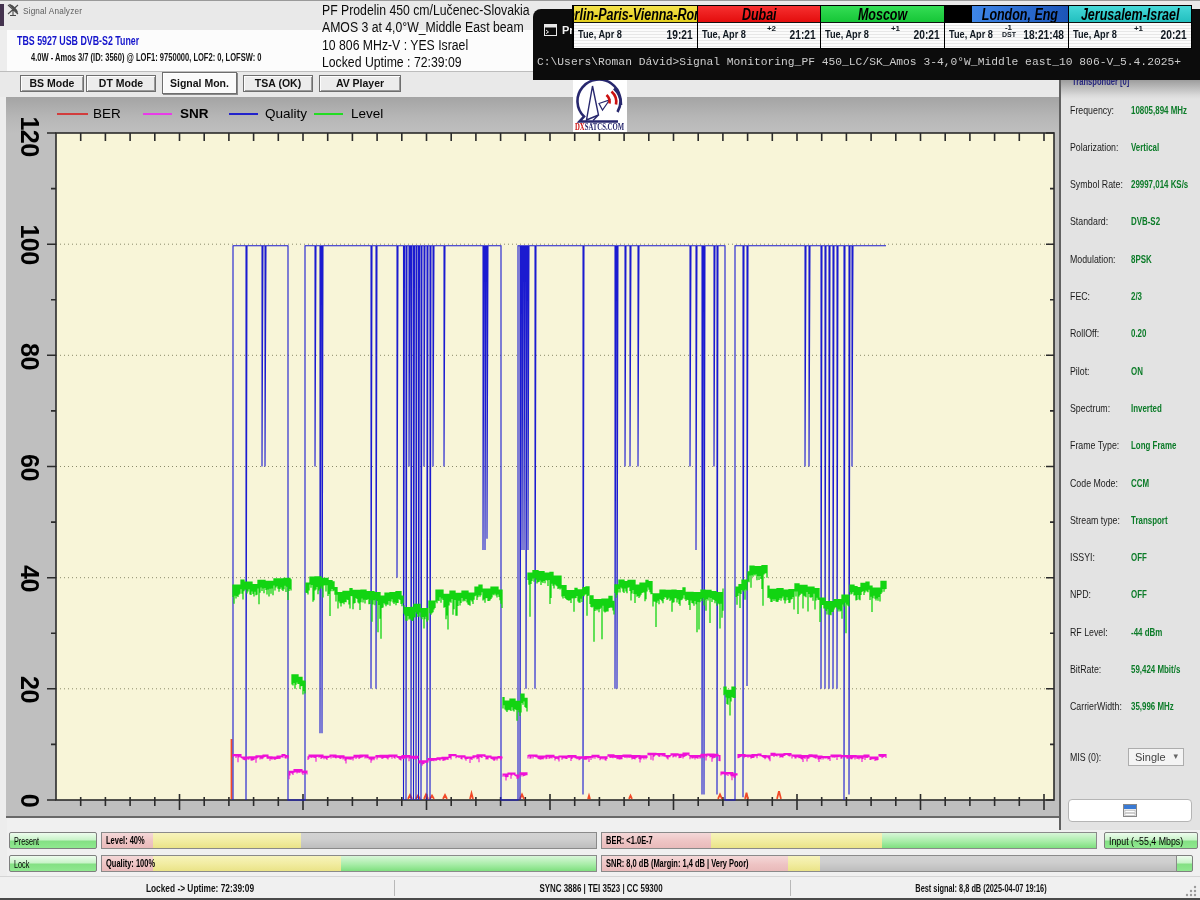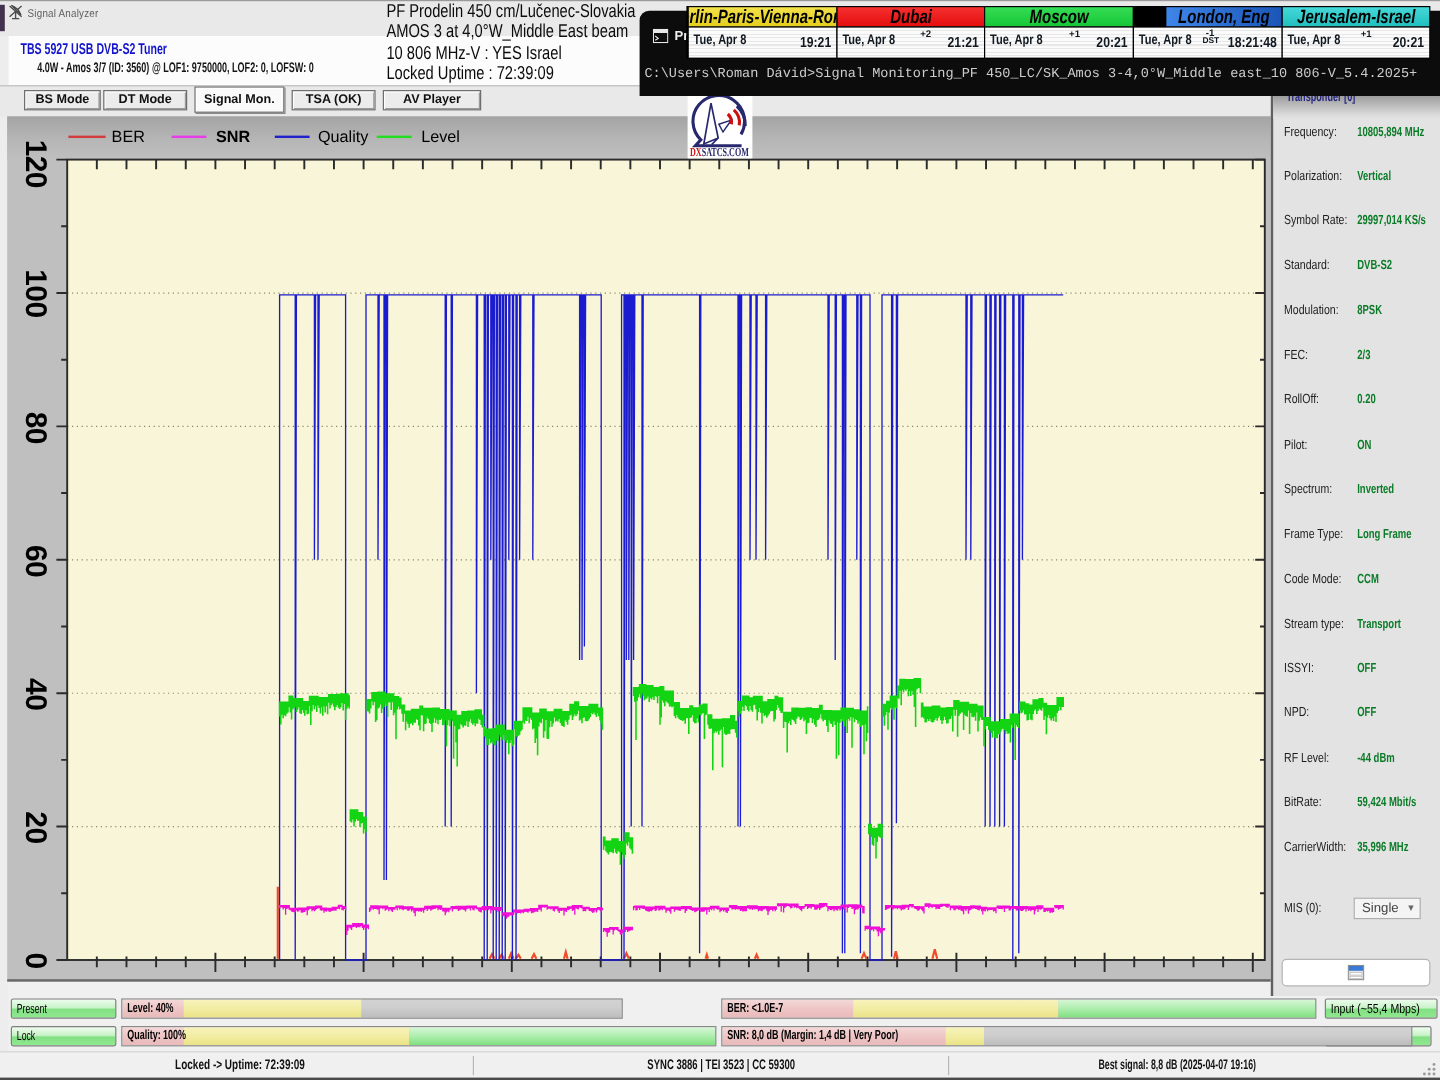--- a/index.html
+++ b/index.html
@@ -236,21 +236,21 @@
     <rect x="0.5" y="0.5" width="13" height="12" fill="#e8e8e8" stroke="#888"></rect>
     <rect x="1" y="1" width="12" height="4" fill="#3a7ad4"></rect>
     <rect x="2" y="6.5" width="10" height="2" fill="#fff" stroke="#999" stroke-width="0.4"></rect>
     <rect x="2" y="9.5" width="10" height="2" fill="#fff" stroke="#999" stroke-width="0.4"></rect>
   </svg>
 
 <div class="green-btn" style="left:9px;top:832px;width:88px;"><span class="cnd" style="transform:scaleX(.66);">Present</span></div>
 <div class="green-btn" style="left:9px;top:855px;width:88px;"><span class="cnd" style="transform:scaleX(.66);">Lock</span></div>
 <div class="green-btn" style="left:1104px;top:832px;width:94px;"><span class="cnd">Input (~55,4 Mbps)</span></div>
 <div class="green-btn" style="left:1104px;top:855px;width:89px;"><span class="cnd" style="transform:scaleX(1);">Sync TS</span></div>
-<div class="bar" style="left:101px;top:832px;width:418px;">
+<div class="bar" style="left:101px;top:832px;width:496px;">
   <div class="seg pink" style="left:0;width:51px;"></div>
     <div class="seg yel" style="left:51px;width:148px;"></div>
   <div class="lbl">Level: 40%</div>
   </div>
 <div class="bar" style="left:101px;top:855px;width:496px;">
   <div class="seg pink" style="left:0;width:51px;"></div>
     <div class="seg yel" style="left:51px;width:188px;"></div>
     <div class="seg grn" style="left:239px;right:0;"></div>
   <div class="lbl">Quality: 100%</div>
   </div>

